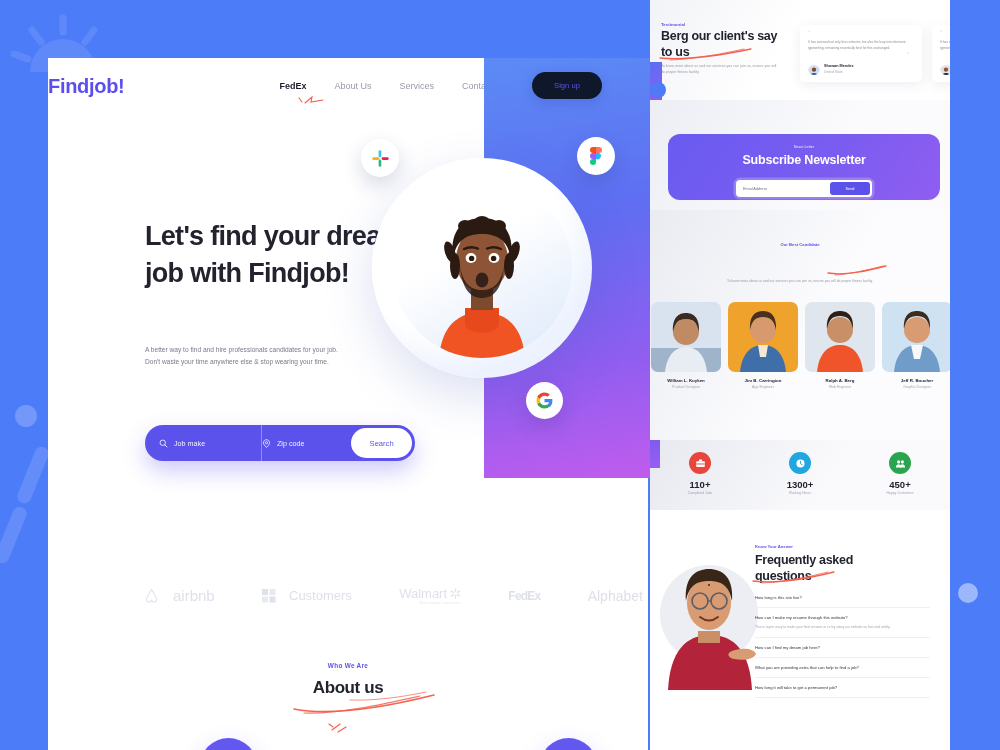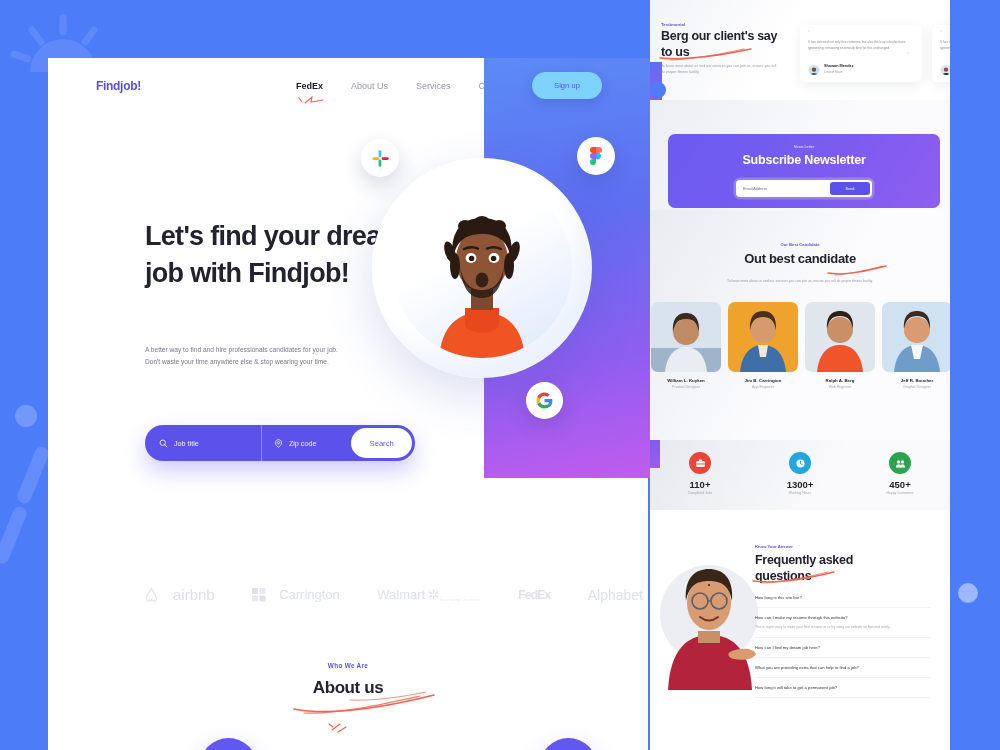--- a/index.html
+++ b/index.html
@@ -26,55 +26,55 @@
   .card {
     position: absolute; left: 48px; top: 58px;
     width: 600px; height: 692px;
     background: #ffffff;
     overflow: hidden;
   }
 
   
   .nav { position: absolute; left: 0; top: 0; width: 600px; height: 56px;
     display: flex; align-items: center; }
-  .brand { margin-left: 48px; font-size: 12px; font-weight: bold;
+  .brand { font-size: 20px; font-weight: bold;
     color: #5b4df0; letter-spacing: -.3px; }
   .nav-links { margin-left: 155px; display: flex; gap: 28px; align-items: center; }
   .nav-link { font-size: 9px; color: #9a9aa8; position: relative; }
   .nav-link.active { color: #1d1d2c; font-weight: bold; }
   .nav-underline { position: absolute; left: 250px; top: 38px; width: 26px; height: 9px; }
 
   
   .hero-title { position: absolute; left: 97px; top: 160px; width: 260px;
     font-size: 27px; line-height: 1.37; font-weight: bold;
     color: #23232f; letter-spacing: -.7px; }
   .hero-sub { position: absolute; left: 97px; top: 286px; width: 205px;
     font-size: 6.6px; line-height: 1.85; color: #7a7a8c; }
 
   
   .searchbar { position: absolute; left: 97px; top: 367px;
     width: 270px; height: 36px; border-radius: 18px;
     background: #5b52ec; display: flex; align-items: center;
     box-shadow: 0 10px 22px rgba(91,82,236,.30); }
   .sb-field { display: flex; align-items: center; gap: 6px; height: 100%; }
   .sb-field.one { width: 118px; padding-left: 14px; }
-  .sb-field.two { width: 92px; padding-left: 12px;
+  .sb-field.two { width: 92px; 
     border-left: 1px solid rgba(255,255,255,.35); }
   .sb-text { font-size: 7.2px; color: rgba(255,255,255,.92); }
   .sb-btn { width: 62px; height: 30px; margin-left: auto; margin-right: 3px;
     border-radius: 15px; background: #fff; border: none; cursor: pointer;
     font-size: 7.6px; color: #5b52ec; font-family: "Liberation Sans", sans-serif; }
 
   
   .gradient-panel { position: absolute; left: 484px; top: 58px;
     width: 166px; height: 420px;
     background: linear-gradient(170deg,#5b8bf5 0%, #5f6ef2 38%, #8f5ef0 72%, #c05ced 100%);
     overflow: hidden; }
   .signup-btn { position: absolute; left: 532px; top: 72px;
-    width: 70px; height: 27px; border-radius: 14px; background: #7dd3fc;
+    width: 70px; height: 27px; border-radius: 14px; background: #0f172a;
     border: none; cursor: pointer; font-size: 7.6px; color: #5b52ec;
     font-family: "Liberation Sans", sans-serif;
     box-shadow: 0 4px 12px rgba(40,40,120,.18); }
 
   
   .hero-ring { position: absolute; left: 372px; top: 158px;
     width: 220px; height: 220px; border-radius: 50%;
     background: radial-gradient(circle at 35% 30%, #ffffff 52%, #eef3fe 70%, #e3ecfd 100%);
     box-shadow: 0 18px 50px rgba(60,80,180,.18); }
   .hero-ring-inner { position: absolute; left: 20px; top: 20px;
@@ -90,21 +90,21 @@
     display: flex; align-items: center; justify-content: center; }
   .badge-slack { left: 361px; top: 139px; width: 38px; height: 38px; }
   .badge-figma { left: 577px; top: 137px; width: 38px; height: 38px; }
   .badge-google { left: 526px; top: 382px; width: 37px; height: 37px; }
 
   
   .logos { position: absolute; left: 95px; top: 528px; width: 500px;
     display: flex; align-items: center; justify-content: space-between; }
   .logo { display: flex; align-items: center; gap: 13px;
     color: #dfe1ea; font-size: 15px; font-weight: normal; }
-  .logo-walmart { flex-direction: row; align-items: flex-end; gap: 0; }
+  .logo-walmart { flex-direction: column; align-items: flex-end; gap: 0; }
   .logo-tag { font-size: 3.6px; color: #e4e6ee; letter-spacing: .1px; }
 
   
   .eyebrow { font-size: 6.4px; font-weight: bold; color: #5b52ec;
     letter-spacing: .3px; }
   .about-wrap { position: absolute; left: 0; top: 604px; width: 600px;
     text-align: center; }
   .about-title { font-size: 17px; font-weight: bold; color: #23232f;
     margin-top: 9px; letter-spacing: -.4px; position: relative;
     display: inline-block; }
@@ -149,22 +149,22 @@
   .t-loc { position: absolute; left: 24px; top: 45px; font-size: 3.4px;
     color: #a5a5b5; }
   .t-purple-chip { position: absolute; left: 0; top: 62px; width: 12px; height: 38px;
     background: linear-gradient(160deg,#5b6ef2,#8f5ef0); }
   .t-circle-chip { position: absolute; left: 0; top: 82px; width: 16px; height: 16px;
     border-radius: 50%; background: #4f7bf7; }
 
   
   .pv-news { top: 100px; height: 110px;
     background: linear-gradient(120deg,#eceef4 0%,#fbfbfd 60%); }
-  .news-box { position: absolute; left: 18px; top: 34px; width: 272px; height: 74px;
-    border-radius: 7px;
+  .news-box { position: absolute; left: 18px; top: 34px; width: 272px; height: 66px;
+    border-radius: 12px;
     background: linear-gradient(125deg,#6a5bf0 0%,#7a5cf0 55%,#8f5ef0 100%); }
   .news-eyebrow { position: absolute; left: 0; top: 11px; width: 272px;
     text-align: center; font-size: 3.8px; color: rgba(255,255,255,.85); }
   .news-title { position: absolute; left: 0; top: 19px; width: 272px;
     text-align: center; font-size: 12.5px; font-weight: bold; color: #fff;
     letter-spacing: -.2px; }
   .news-form { position: absolute; left: 68px; top: 46px; width: 136px; height: 17px;
     background: #fff; border-radius: 4px; display: flex; align-items: center;
     padding: 2px; box-shadow: 0 0 0 2.5px rgba(255,255,255,.22); }
   .news-input { flex: 1; border: none; outline: none; font-size: 3.8px;
@@ -259,21 +259,21 @@
 
   <h1 class="hero-title">Let's find your dream job with Findjob!</h1>
   <p class="hero-sub">A better way to find and hire professionals candidates for your job. Don't waste your time anywhere else &amp; stop wearing your time.</p>
 
   <div class="searchbar">
     <div class="sb-field one">
       <svg width="9" height="9" viewBox="0 0 12 12">
         <circle cx="5" cy="5" r="3.6" stroke="#fff" stroke-width="1.1" fill="none"></circle>
         <line x1="7.7" y1="7.7" x2="10.6" y2="10.6" stroke="#fff" stroke-width="1.1" stroke-linecap="round"></line>
       </svg>
-      <span class="sb-text">Job title</span>
+      <span class="sb-text">Job make</span>
     </div>
     <div class="sb-field two">
       <svg width="9" height="9" viewBox="0 0 12 12">
         <path d="M6 .9 C3.7.9 1.9 2.7 1.9 5 c0 2.8 4.1 6.2 4.1 6.2 S10.1 7.8 10.1 5 C10.1 2.7 8.3.9 6 .9z" stroke="#fff" stroke-width="1" fill="none"></path>
         <circle cx="6" cy="4.9" r="1.5" stroke="#fff" stroke-width="1" fill="none"></circle>
       </svg>
       <span class="sb-text">Zip code</span>
     </div>
     <button class="sb-btn">Search</button>
   </div>
@@ -285,21 +285,21 @@
       </svg>
       <span>airbnb</span>
     </div>
     <div class="logo">
       <svg width="14" height="14" viewBox="0 0 14 14">
         <rect x="0" y="0" width="6" height="6" fill="#dfe1ea"></rect>
         <rect x="7.5" y="0" width="6" height="6" fill="#e8eaf1"></rect>
         <rect x="0" y="7.5" width="6" height="6" fill="#e8eaf1"></rect>
         <rect x="7.5" y="7.5" width="6" height="6" fill="#dfe1ea"></rect>
       </svg>
-      <span style="font-size:13px">Carrington</span>
+      <span style="font-size:13px">Customers</span>
     </div>
     <div class="logo logo-walmart">
       <div style="display:flex;align-items:center;gap:3px">
         <span style="font-size:13px">Walmart</span>
         <svg width="11" height="11" viewBox="0 0 12 12">
           <g stroke="#dfe1ea" stroke-width="1.5" stroke-linecap="round">
             <line x1="6" y1="1" x2="6" y2="4"></line>
               <line x1="6" y1="8" x2="6" y2="11"></line>
             <line x1="1.3" y1="3.3" x2="3.8" y2="4.8"></line>
               <line x1="8.2" y1="7.2" x2="10.7" y2="8.7"></line>
@@ -461,21 +461,20 @@
       <div class="news-title">Subscribe Newsletter</div>
       <div class="news-form">
         <input class="news-input" placeholder="Email Address" style="">
         <button class="news-send">Send</button>
       </div>
     </div>
   </section>
 
   <section class="pv-sec pv-cand">
     <div class="cand-eyebrow">Our Best Candidate</div>
-    <div class="cand-title">Out best candidate</div>
     <svg class="cand-scribble" viewBox="0 0 62 12">
       <path d="M2 9 C20 12 44 6 60 2" stroke="#f4614f" stroke-width="1.3" fill="none" stroke-linecap="round"></path>
       <path d="M9 11 C26 10 46 5 57 2" stroke="#f4614f" stroke-width="1" fill="none" stroke-linecap="round" opacity=".8"></path>
     </svg>
     <div class="cand-sub">To know more about us and our services you can join us, ensure you will do proper fitness facility.</div>
 
     <div class="cand-grid">
       <div class="cand-card">
         <div class="cand-photo">
           <svg viewBox="0 0 70 70" width="70" height="70">

